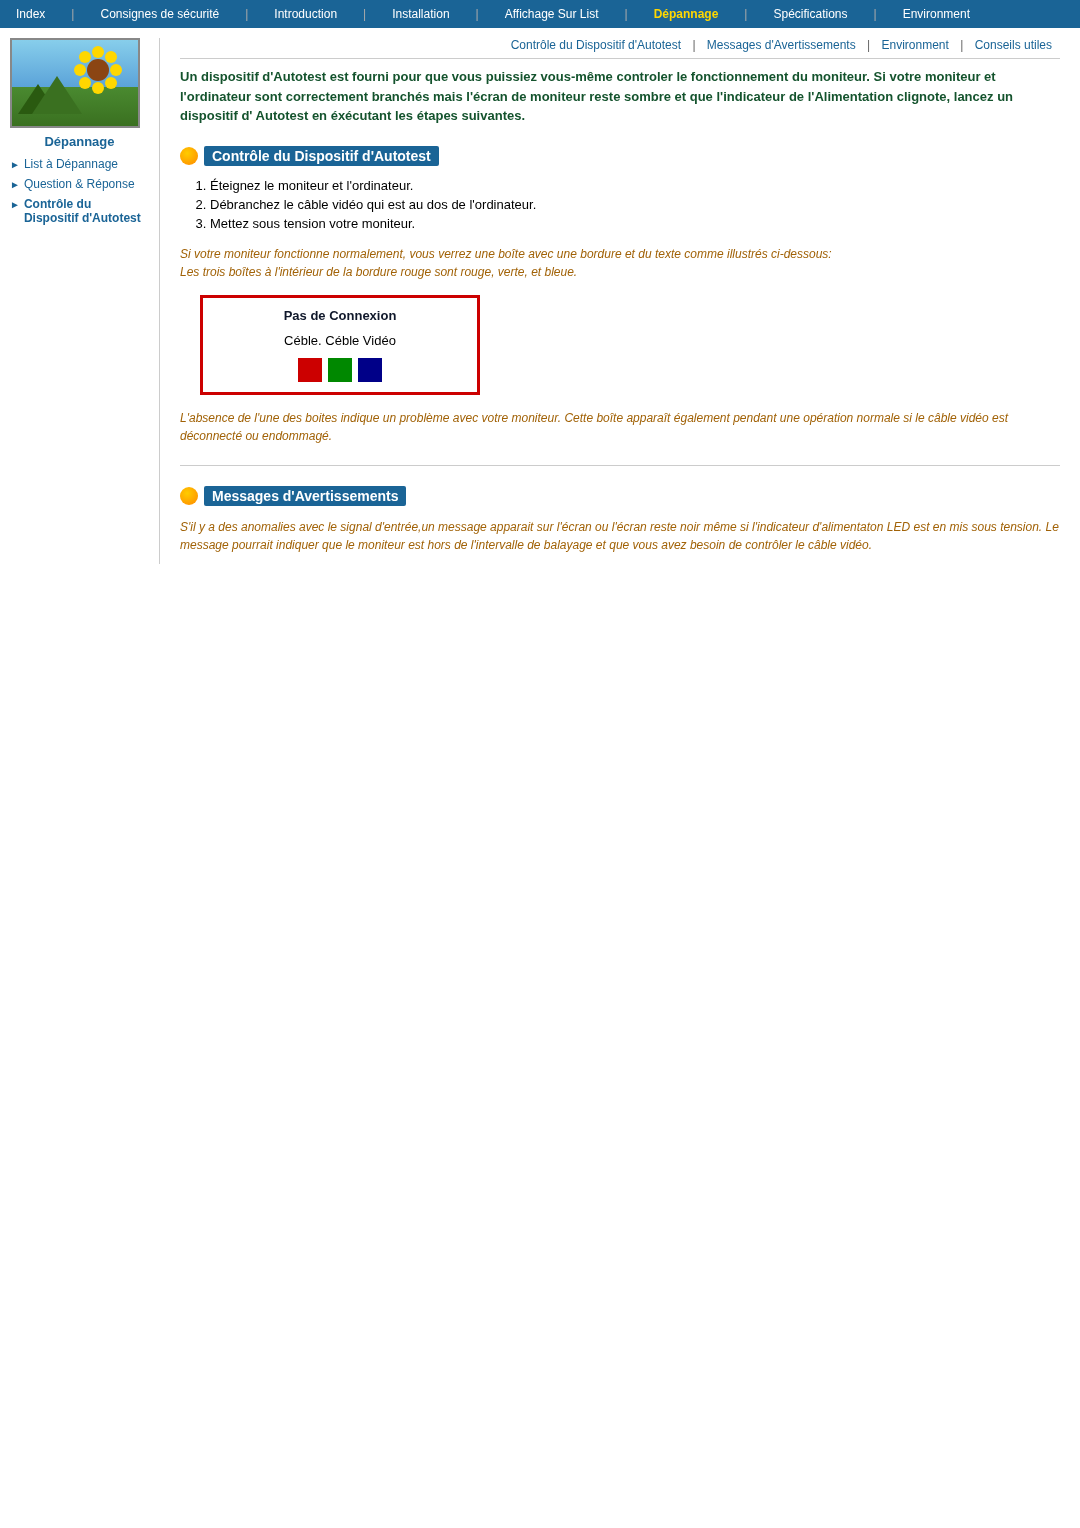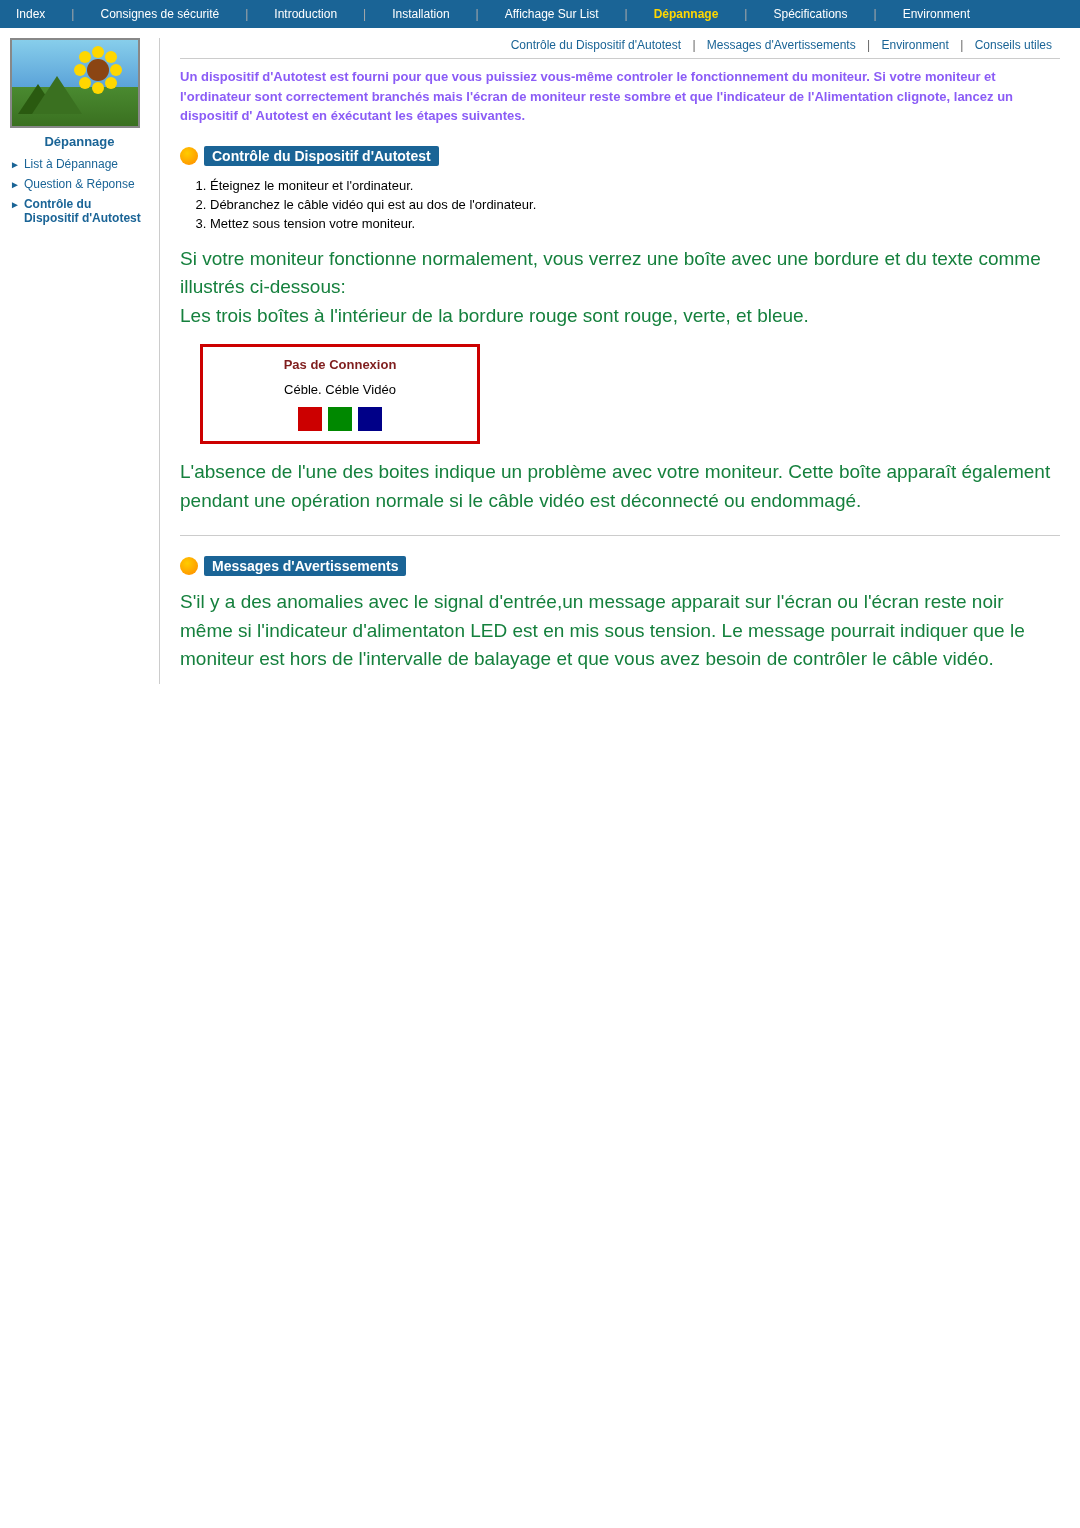--- a/index.html
+++ b/index.html
@@ -111,21 +111,21 @@
     .secondary-nav .snav-sep {
       color: #666;
     }
 
     
     .intro-text {
       font-size: 13px;
       font-weight: bold;
       line-height: 1.5;
       margin-bottom: 20px;
-      color: #8b5cf6;
+      color: #14532d;
     }
 
     
     .section-header {
       display: flex;
       align-items: center;
       gap: 6px;
       margin-bottom: 12px;
     }
     .section-dot {
@@ -162,21 +162,21 @@
     .demo-box {
       border: 3px solid #cc0000;
       width: 280px;
       padding: 10px;
       background: #fff;
       text-align: center;
     }
     .demo-box-title {
       font-size: 13px;
       font-weight: bold;
-      color: #7f1d1d;
+      color: #0f172a;
       margin-bottom: 10px;
     }
     .demo-box-subtitle {
       font-size: 13px;
       margin-bottom: 10px;
     }
     .color-squares {
       display: flex;
       justify-content: center;
       gap: 6px;
@@ -184,24 +184,25 @@
     .color-sq {
       width: 24px;
       height: 24px;
     }
     .sq-red { background: #cc0000; }
     .sq-green { background: #008800; }
     .sq-blue { background: #000088; }
 
     
     .para {
-      font-size: 19px;
+      font-size: 12px;
       line-height: 1.5;
       margin-bottom: 10px;
-      color: #15803d;
+      color: #a16207;
+      font-style: italic;
     }
 
     
     .divider {
       border: none;
       border-top: 1px solid #ccc;
       margin: 20px 0;
     }
 
     

